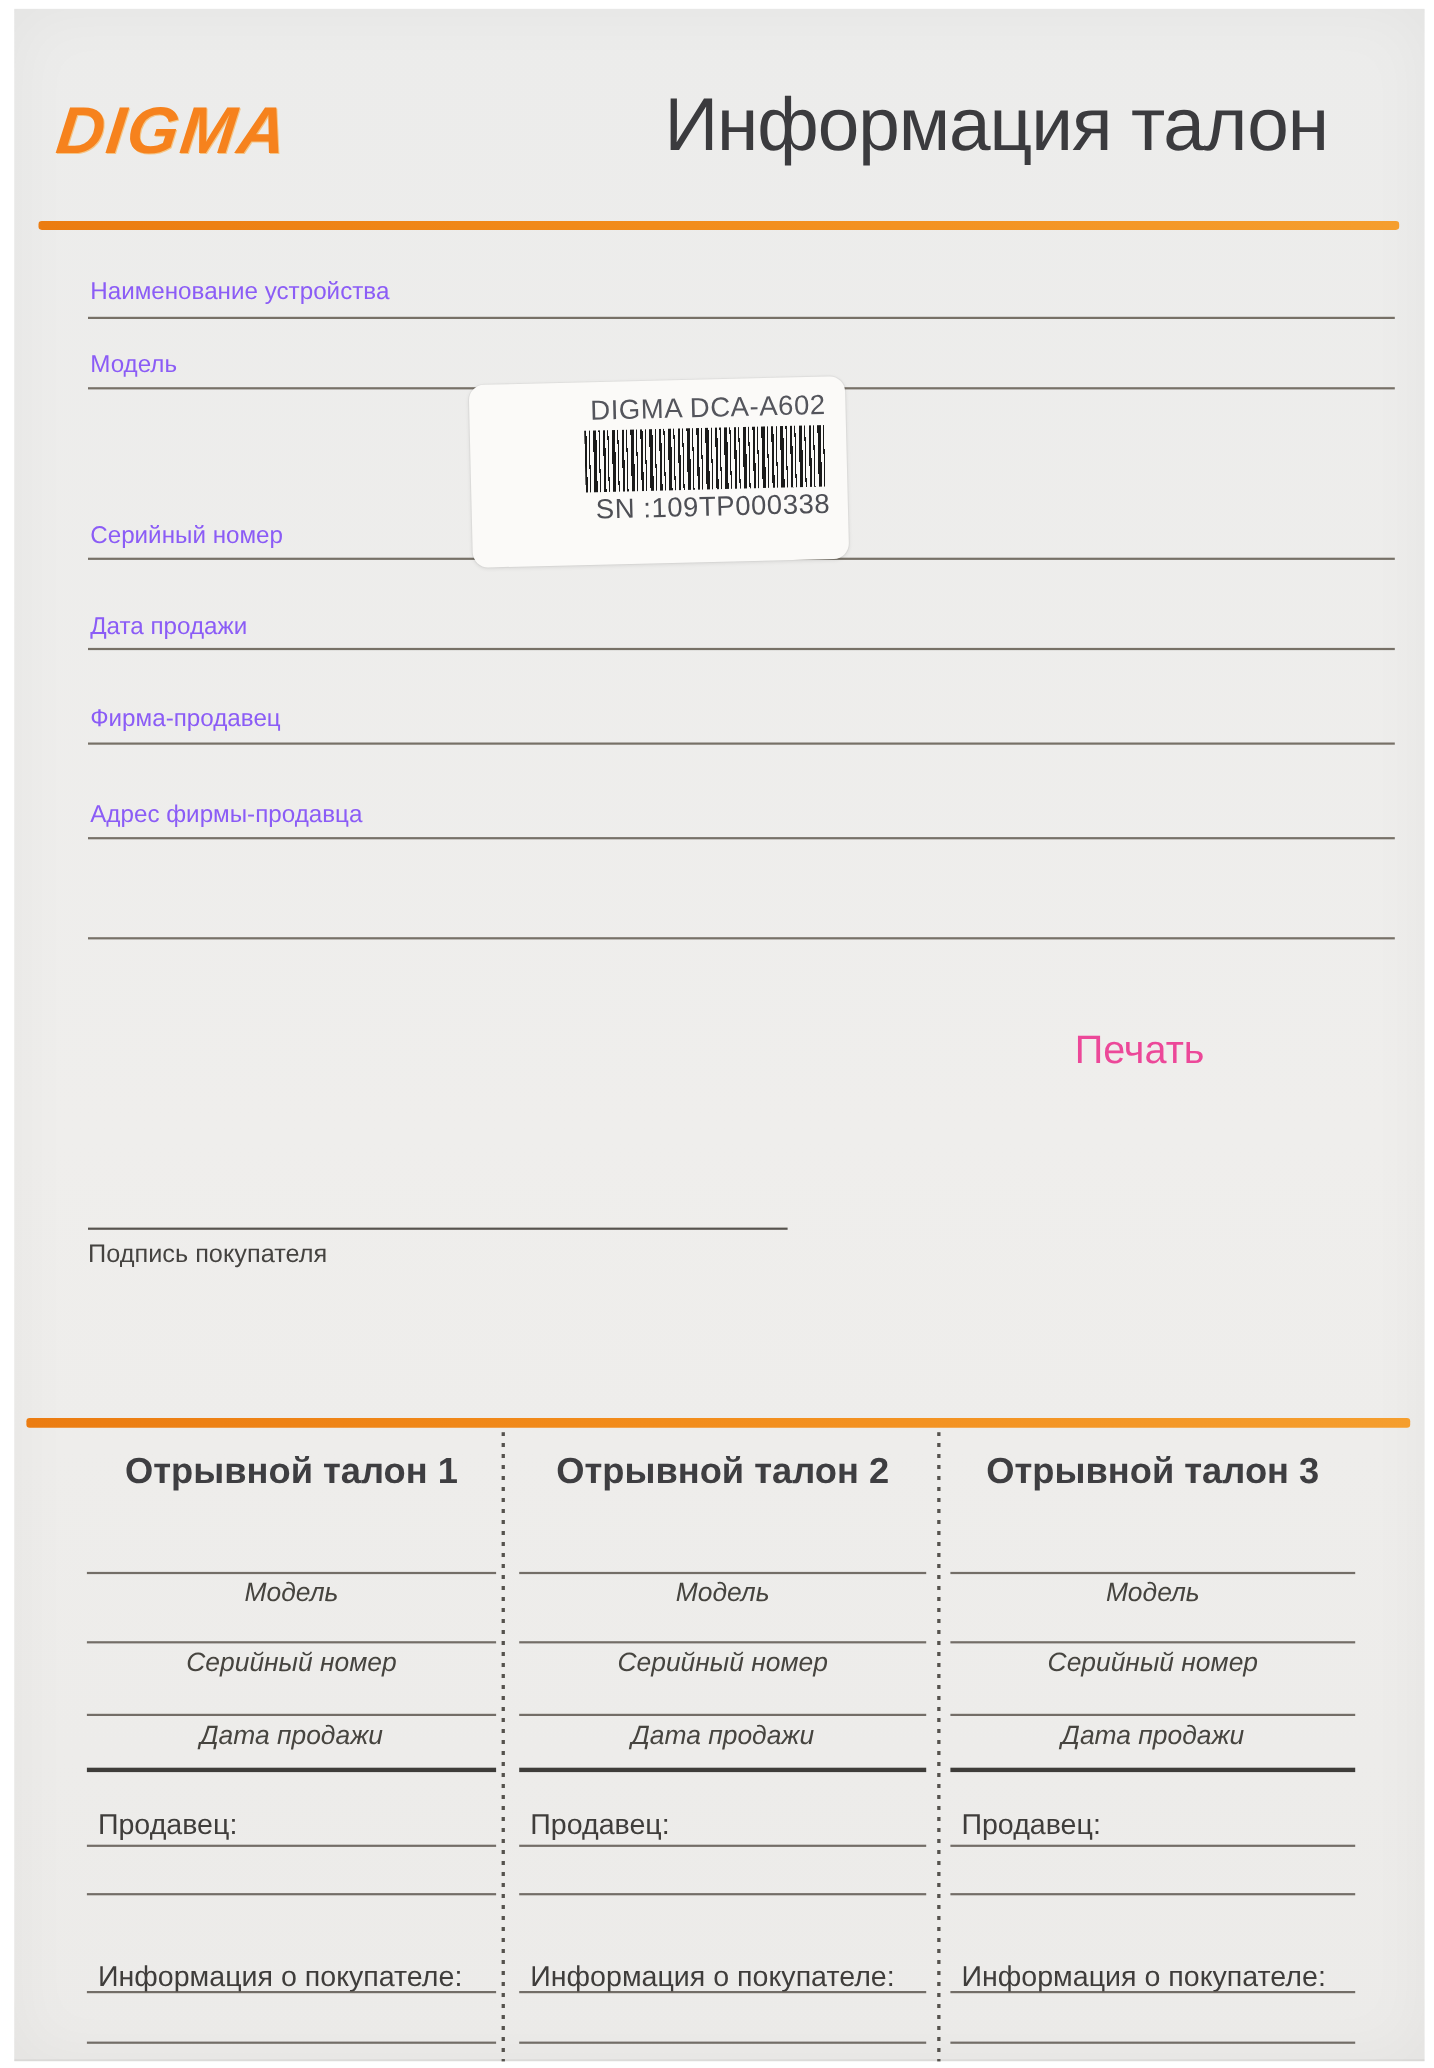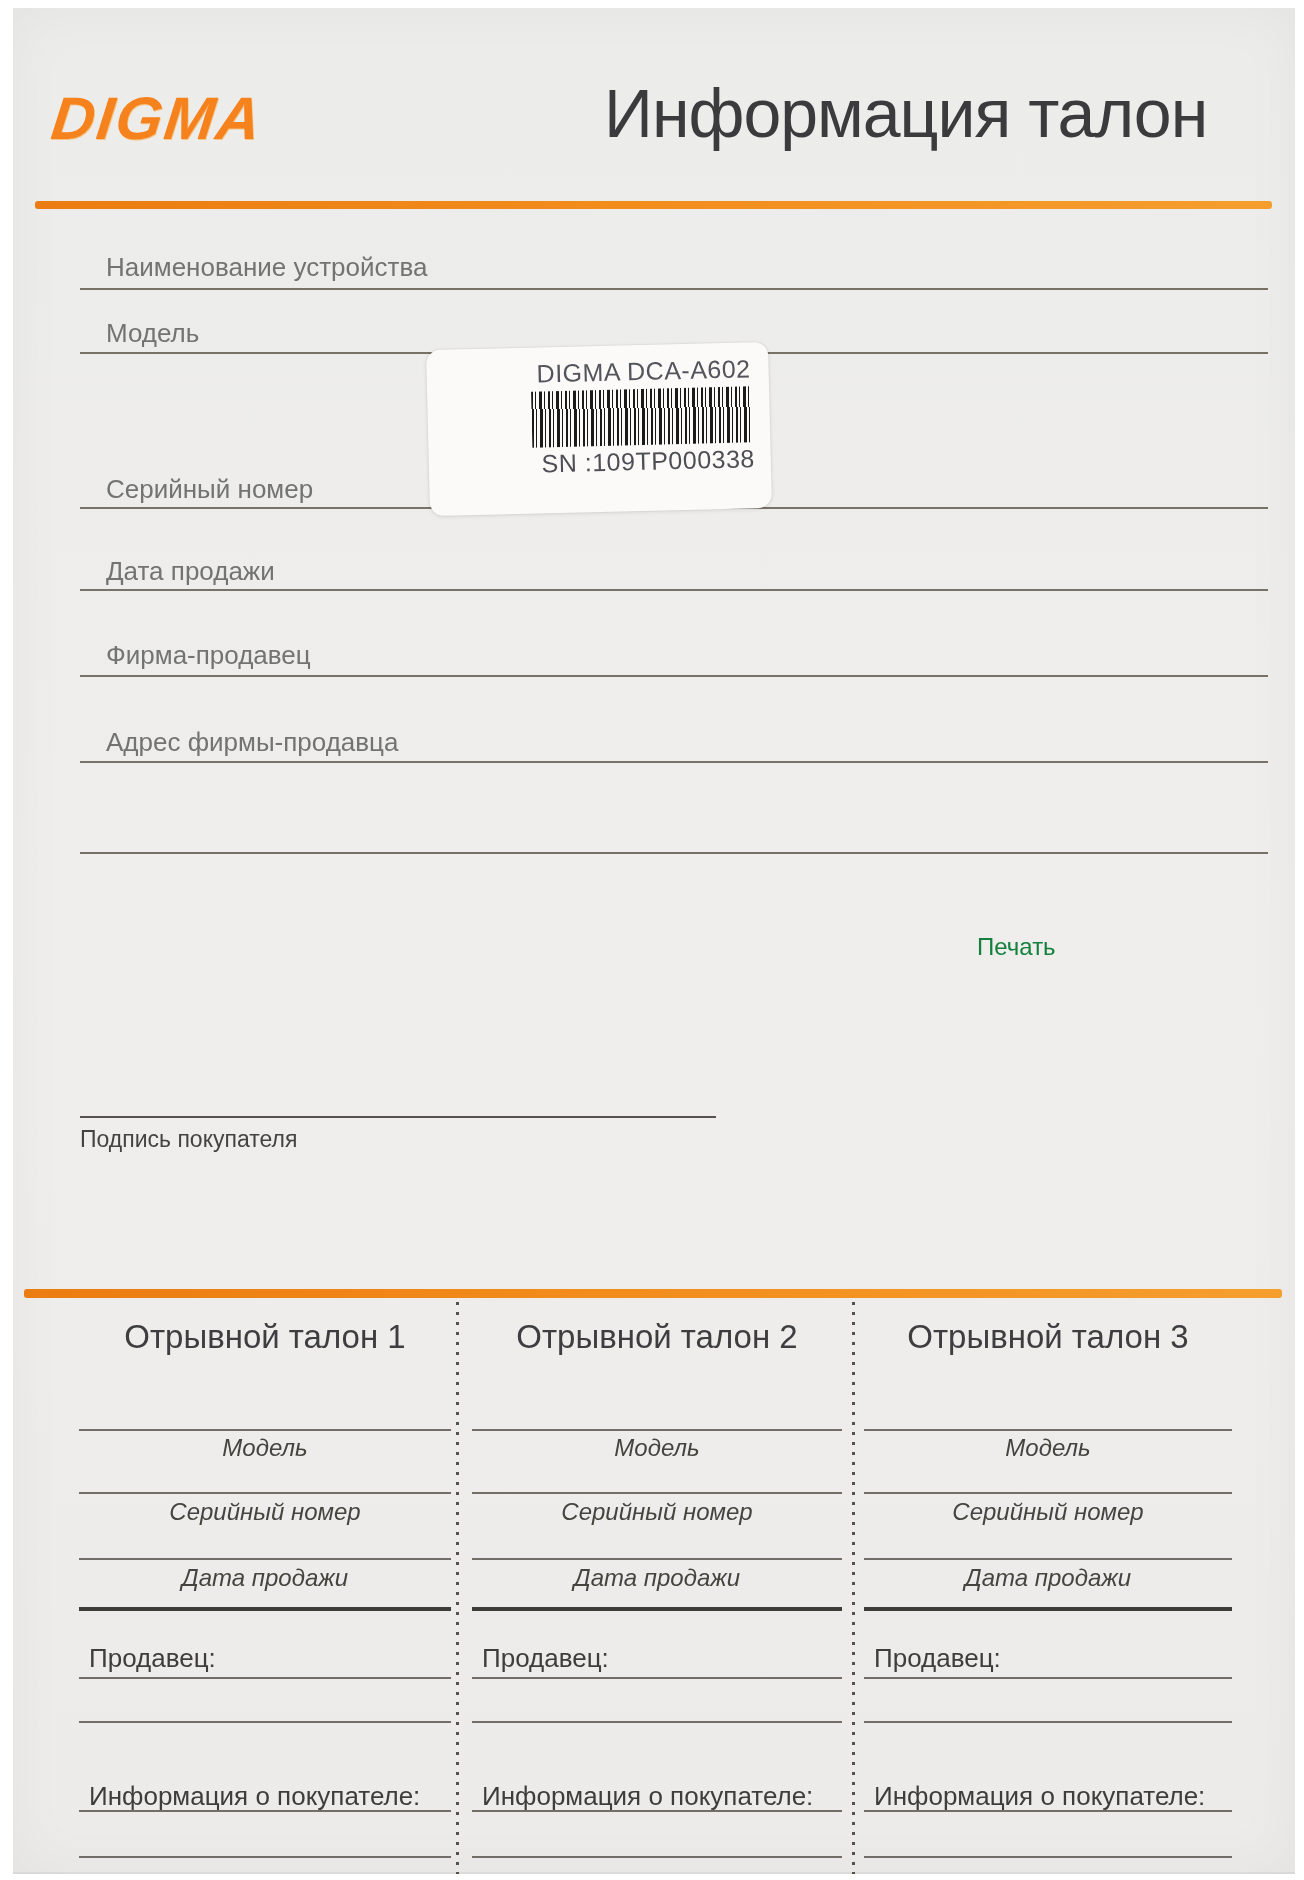--- a/index.html
+++ b/index.html
@@ -18,53 +18,53 @@
     color:#F6821D;letter-spacing:2px;transform:skewX(-7deg);
     text-shadow:1px 1px 0 rgba(250,166,52,.55);
   }
   .doc-title{
     left:604px;top:74px;font-size:68px;font-weight:400;color:#3B3B3E;
     letter-spacing:-1px;white-space:nowrap;
   }
   .rule{height:8px;background:linear-gradient(90deg,#EB7C11 0%,#F28C1B 45%,#F59E2E 100%);border-radius:3px;}
   .rule1{left:35px;top:201px;width:1237px;}
   .rule2{left:24px;top:1289px;width:1258px;height:9px;}
-  .field-label{font-size:26px;color:#737373;white-space:nowrap;margin-left:24px;}
+  .field-label{font-size:22px;color:#8b5cf6;white-space:nowrap;}
   .wline{height:2px;background:#615A50;opacity:.85;}
   .fline{left:80px;width:1188px;}
   .sticker{
     left:428px;top:346px;width:342px;height:166px;background:#FBFAF8;
     border-radius:14px;transform:rotate(-1.4deg);
     box-shadow:0 1px 4px rgba(0,0,0,.10), 0 0 0 1px rgba(0,0,0,.03);
     display:flex;flex-direction:column;align-items:flex-end;
     padding:12px 16px 8px 0;box-sizing:border-box;z-index:5;
   }
   .sticker-model{font-size:25px;color:#54555C;letter-spacing:.5px;margin-right:2px;}
   .barcode{
     width:220px;height:56px;margin:3px 2px 2px 0;
     background:repeating-linear-gradient(90deg,
       #1a1a1a 0px,#1a1a1a 2px,#fbfaf8 2px,#fbfaf8 4px,
       #1a1a1a 4px,#1a1a1a 5px,#fbfaf8 5px,#fbfaf8 8px,
       #1a1a1a 8px,#1a1a1a 11px,#fbfaf8 11px,#fbfaf8 13px,
       #1a1a1a 13px,#1a1a1a 14px,#fbfaf8 14px,#fbfaf8 17px);
   }
   .sticker-serial{font-size:25px;color:#4E4F55;letter-spacing:.5px;}
   .consent{left:82px;top:930px;width:610px;font-size:23px;line-height:35px;color:#4B4744;white-space:pre-line;}
-  .stamp{left:977px;top:933px;font-size:24px;color:#15803d;}
+  .stamp{left:977px;top:933px;font-size:36px;color:#ec4899;}
   .sigline{left:80px;top:1116px;width:636px;height:2px;background:#57534E;}
   .siglabel{left:80px;top:1126px;font-size:23px;color:#454340;}
   .dotline{
     top:1302px;height:572px;width:3px;
     background:repeating-linear-gradient(180deg,#55524D 0px,#55524D 3px,transparent 3px,transparent 10px);
   }
   .coupon{top:1302px;height:578px;}
   .c1{left:75px;width:380px;}
   .c2{left:468px;width:378px;}
   .c3{left:860px;width:376px;}
-  .c-title{position:absolute;left:0;right:0;top:16px;text-align:center;font-size:33px;font-weight:400;color:#3E3E41;white-space:nowrap;}
+  .c-title{position:absolute;left:0;right:0;top:16px;text-align:center;font-size:33px;font-weight:700;color:#3E3E41;white-space:nowrap;}
   .cl{position:absolute;left:4px;right:4px;height:2px;background:#5D5750;opacity:.85;}
   .cl-thick{height:4px;background:#3E3C39;opacity:1;}
   .c-ital{position:absolute;left:0;right:0;text-align:center;font-style:italic;font-size:24px;color:#46443F;}
   .c-left{position:absolute;left:14px;font-size:26px;color:#3F3D3B;white-space:nowrap;text-align:right;}
   .r1l{top:127px}.r1t{top:132px}
   .r2l{top:190px}.r2t{top:196px}
   .r3l{top:256px}.r3t{top:262px}
   .rth{top:305px}
   .sel{top:341px}.sell{top:375px}
   .bl1{top:419px}

